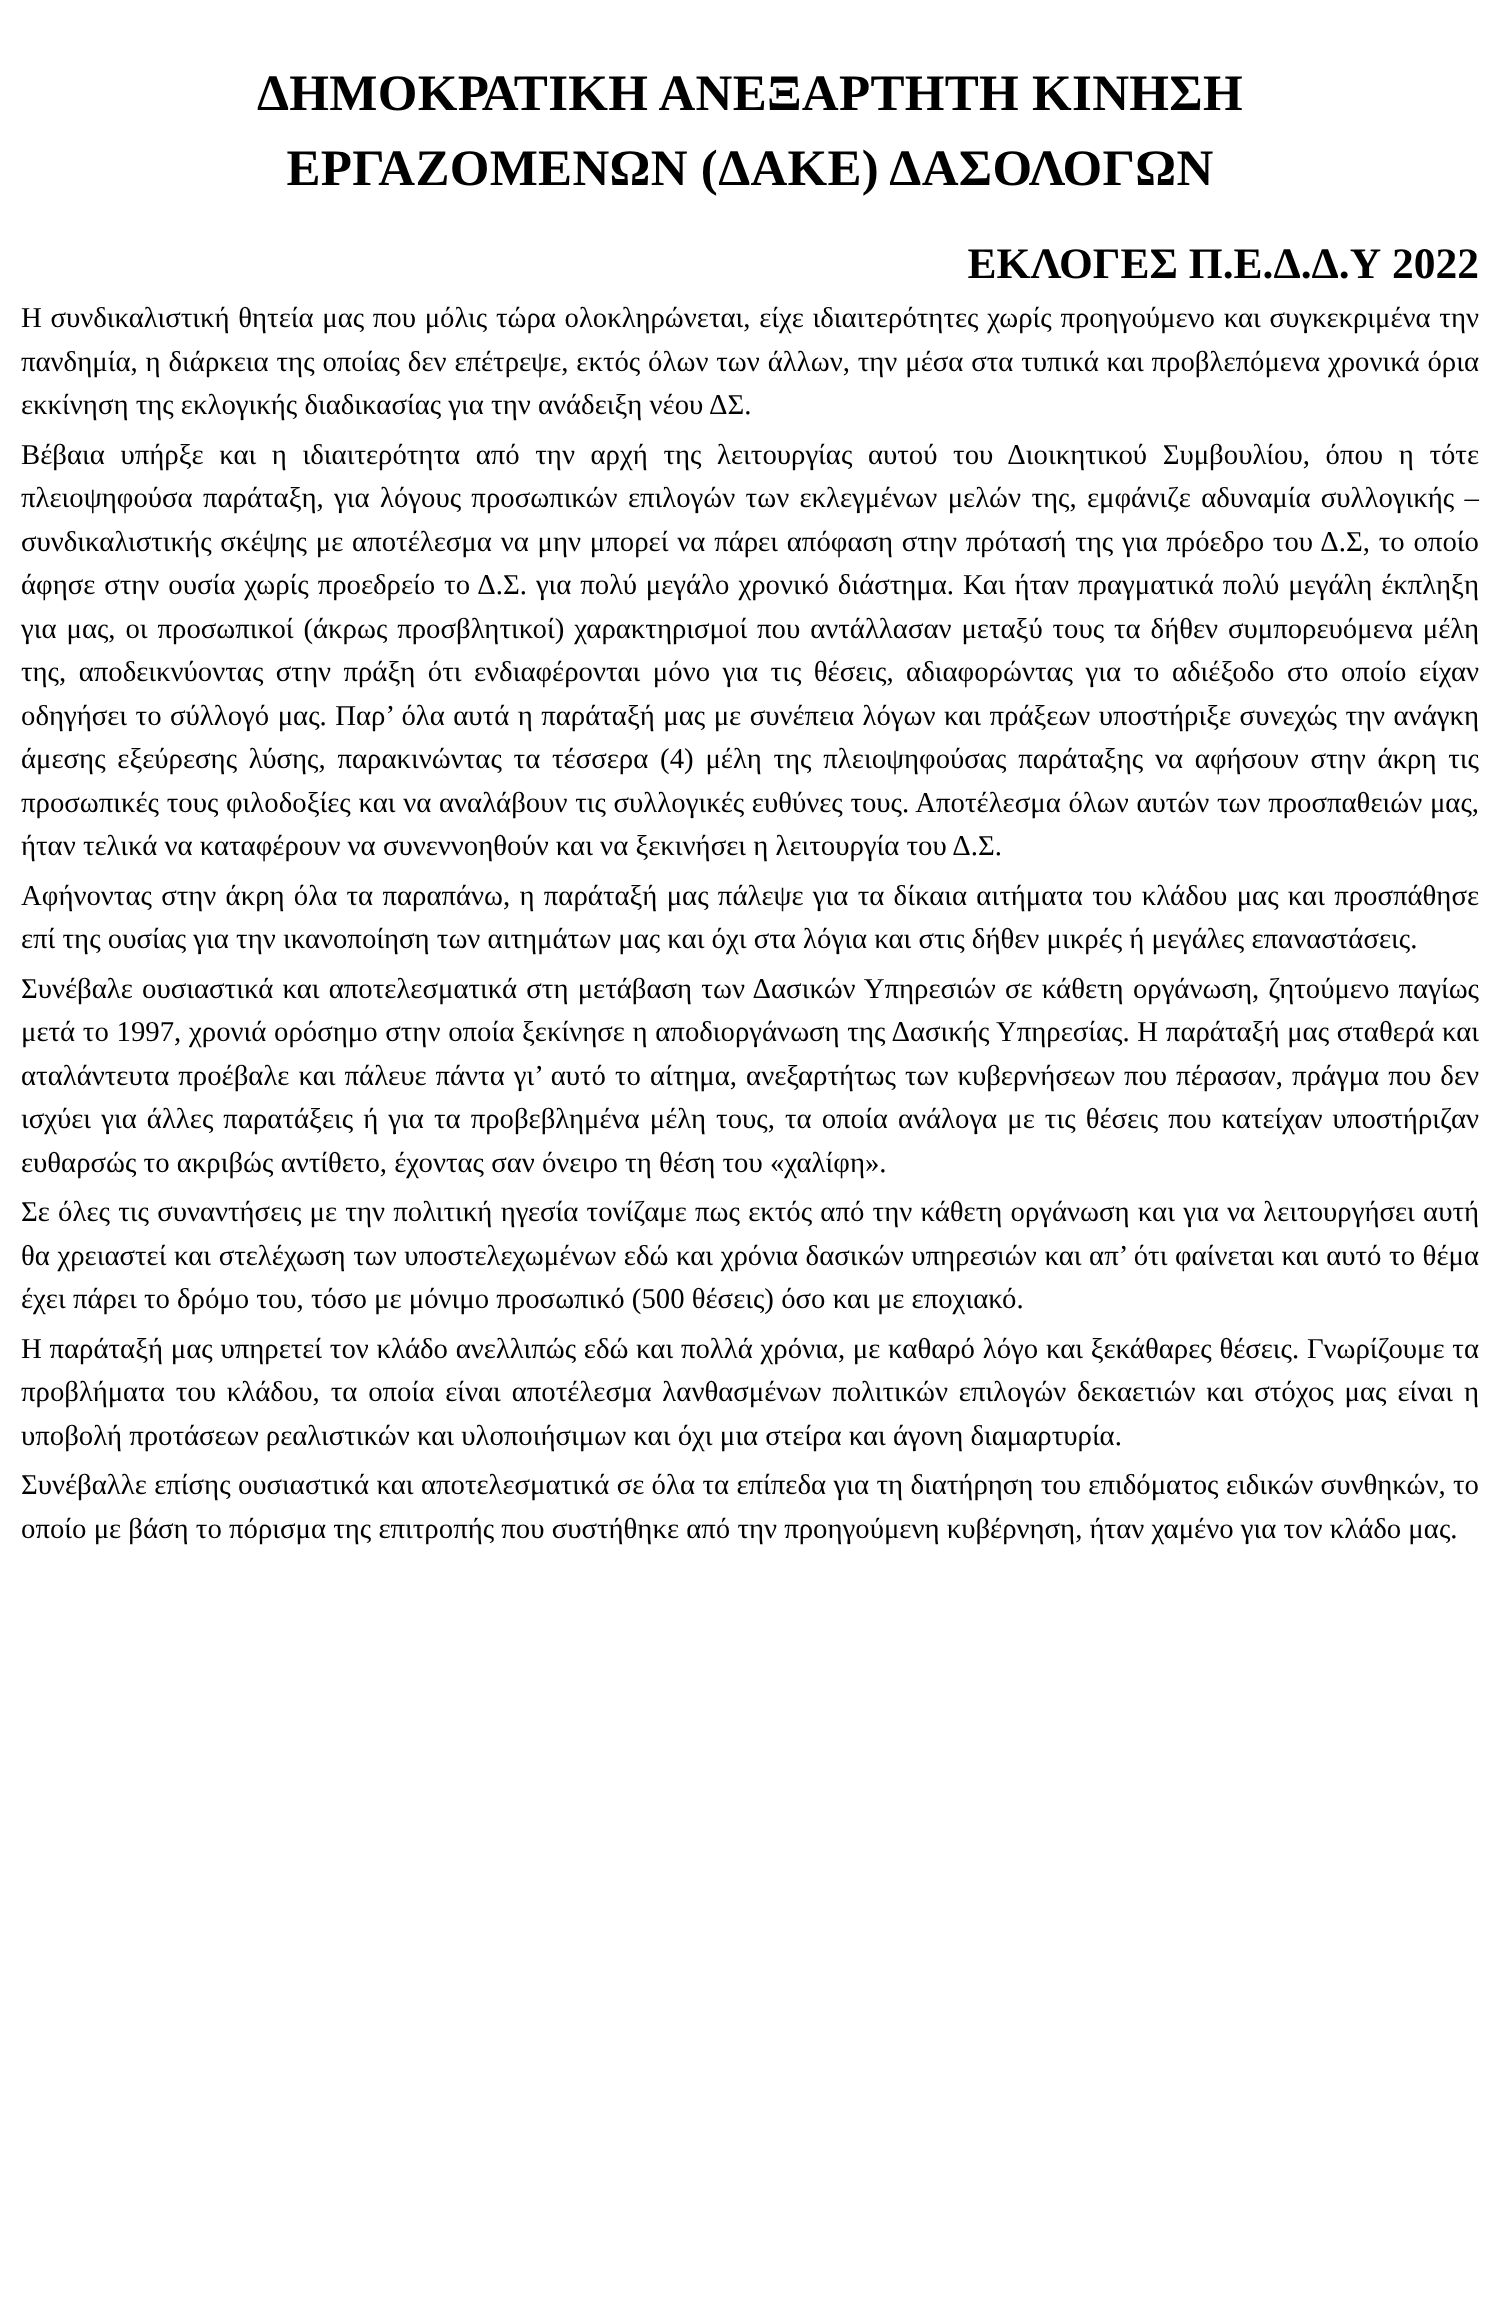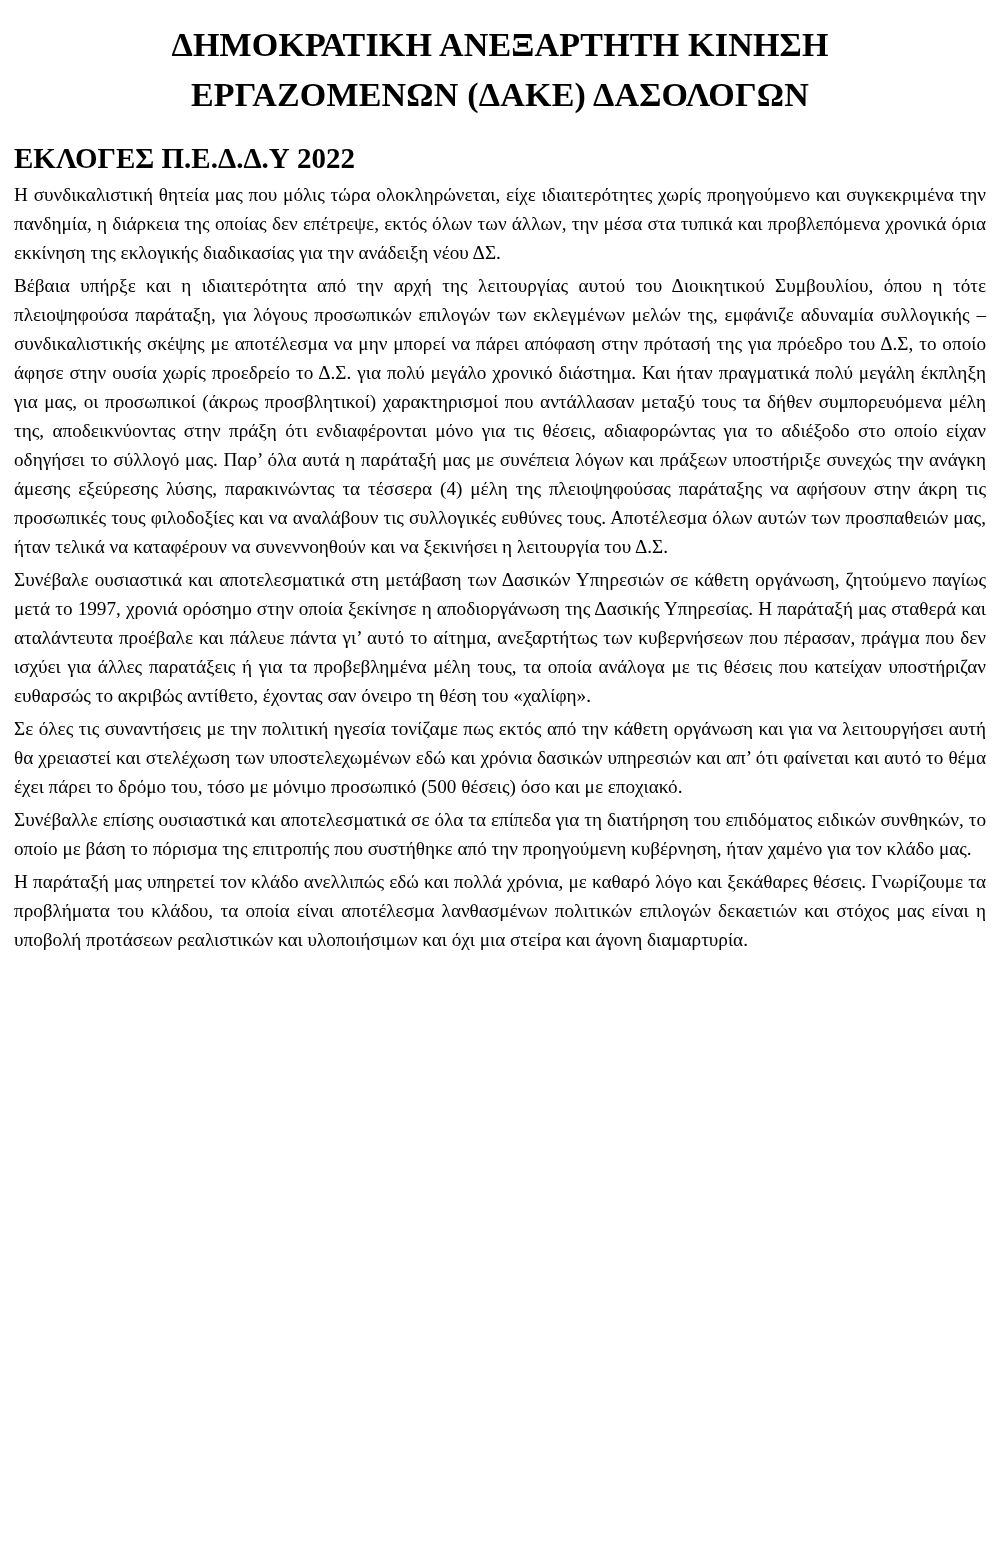--- a/index.html
+++ b/index.html
@@ -18,23 +18,23 @@
     padding: 0 14px 0 14px;
   }
   .title {
     text-align: center;
     font-weight: bold;
     font-size: 34px;
     line-height: 50px;
     margin: 0;
     letter-spacing: 0.2px;
   }
-  .title1 { padding-top: 20px; }
+  .title1 { padding-top: 38px; }
   .subtitle {
-    text-align: left;
+    text-align: right;
     font-weight: bold;
     font-size: 29px;
     line-height: 36px;
     margin: 20px 0 0 0;
   }
   .para {
     font-size: 19.2px;
     line-height: 29px;
     text-align: justify;
     margin: 0;
@@ -47,17 +47,18 @@
 <body>
 
 <div class="page">
   <h1 class="title title1">ΔΗΜΟΚΡΑΤΙΚΗ ΑΝΕΞΑΡΤΗΤΗ ΚΙΝΗΣΗ</h1>
   <h1 class="title">ΕΡΓΑΖΟΜΕΝΩΝ (ΔΑΚΕ) ΔΑΣΟΛΟΓΩΝ</h1>
   <h2 class="subtitle">ΕΚΛΟΓΕΣ Π.Ε.Δ.Δ.Υ 2022</h2>
 
 
   <p class="para pgap">Η συνδικαλιστική θητεία μας που μόλις τώρα ολοκληρώνεται, είχε ιδιαιτερότητες χωρίς προηγούμενο και συγκεκριμένα την πανδημία, η διάρκεια της οποίας δεν επέτρεψε, εκτός όλων των άλλων, την μέσα στα τυπικά και προβλεπόμενα χρονικά όρια εκκίνηση της εκλογικής διαδικασίας για την ανάδειξη νέου ΔΣ.</p>
   <p class="para pgap">Βέβαια υπήρξε και η ιδιαιτερότητα από την αρχή της λειτουργίας αυτού του Διοικητικού Συμβουλίου, όπου η τότε πλειοψηφούσα παράταξη, για λόγους προσωπικών επιλογών των εκλεγμένων μελών της, εμφάνιζε αδυναμία συλλογικής – συνδικαλιστικής σκέψης με αποτέλεσμα να μην μπορεί να πάρει απόφαση στην πρότασή της για πρόεδρο του Δ.Σ, το οποίο άφησε στην ουσία χωρίς προεδρείο το Δ.Σ. για πολύ μεγάλο χρονικό διάστημα. Και ήταν πραγματικά πολύ μεγάλη έκπληξη για μας, οι προσωπικοί (άκρως προσβλητικοί) χαρακτηρισμοί που αντάλλασαν μεταξύ τους τα δήθεν συμπορευόμενα μέλη της, αποδεικνύοντας στην πράξη ότι ενδιαφέρονται μόνο για τις θέσεις, αδιαφορώντας για το αδιέξοδο στο οποίο είχαν οδηγήσει το σύλλογό μας.  Παρ’ όλα αυτά η παράταξή μας με συνέπεια λόγων και πράξεων υποστήριξε συνεχώς την ανάγκη άμεσης εξεύρεσης λύσης, παρακινώντας τα τέσσερα (4) μέλη της πλειοψηφούσας παράταξης να αφήσουν στην άκρη τις προσωπικές τους φιλοδοξίες και να αναλάβουν τις συλλογικές ευθύνες τους. Αποτέλεσμα όλων αυτών των προσπαθειών μας, ήταν τελικά να καταφέρουν να συνεννοηθούν και να ξεκινήσει η λειτουργία του Δ.Σ.</p>
+  <p class="para pgap">Αφήνοντας στην άκρη όλα τα παραπάνω, η παράταξή μας πάλεψε για τα δίκαια αιτήματα του κλάδου μας και προσπάθησε επί της ουσίας για την ικανοποίηση των αιτημάτων μας και όχι στα λόγια και στις δήθεν μικρές ή μεγάλες επαναστάσεις.</p>
   <p class="para pgap">Συνέβαλε ουσιαστικά και αποτελεσματικά στη μετάβαση των Δασικών Υπηρεσιών σε κάθετη οργάνωση, ζητούμενο παγίως μετά το 1997, χρονιά ορόσημο στην οποία ξεκίνησε η αποδιοργάνωση της Δασικής Υπηρεσίας. Η παράταξή μας σταθερά και αταλάντευτα προέβαλε και πάλευε πάντα γι’ αυτό το αίτημα, ανεξαρτήτως των κυβερνήσεων που πέρασαν, πράγμα που δεν ισχύει για άλλες παρατάξεις ή για τα προβεβλημένα μέλη τους, τα οποία ανάλογα με τις θέσεις που κατείχαν υποστήριζαν ευθαρσώς το ακριβώς αντίθετο, έχοντας σαν όνειρο τη θέση του «χαλίφη».</p>
   <p class="para pgap">Σε όλες τις συναντήσεις με την πολιτική ηγεσία τονίζαμε πως εκτός από την κάθετη οργάνωση και για να λειτουργήσει αυτή θα χρειαστεί και στελέχωση των υποστελεχωμένων εδώ και χρόνια δασικών υπηρεσιών και απ’ ότι φαίνεται και αυτό το θέμα έχει πάρει το δρόμο του, τόσο με μόνιμο προσωπικό (500 θέσεις) όσο και με εποχιακό.</p>
+  <p class="para pgap">Η παράταξή μας υπηρετεί τον κλάδο ανελλιπώς εδώ και πολλά χρόνια, με καθαρό λόγο και ξεκάθαρες θέσεις. Γνωρίζουμε τα προβλήματα του κλάδου, τα οποία είναι αποτέλεσμα λανθασμένων πολιτικών επιλογών δεκαετιών και στόχος μας είναι η υποβολή προτάσεων ρεαλιστικών και υλοποιήσιμων και όχι μια στείρα και άγονη διαμαρτυρία.</p>
   <p class="para pgap">Συνέβαλλε επίσης ουσιαστικά και αποτελεσματικά σε όλα τα επίπεδα για τη διατήρηση του επιδόματος ειδικών συνθηκών, το οποίο με βάση το πόρισμα της επιτροπής που συστήθηκε από την προηγούμενη κυβέρνηση, ήταν χαμένο για τον κλάδο μας.</p>
-  <p class="para pgap">Η παράταξή μας υπηρετεί τον κλάδο ανελλιπώς εδώ και πολλά χρόνια, με καθαρό λόγο και ξεκάθαρες θέσεις. Γνωρίζουμε τα προβλήματα του κλάδου, τα οποία είναι αποτέλεσμα λανθασμένων πολιτικών επιλογών δεκαετιών και στόχος μας είναι η υποβολή προτάσεων ρεαλιστικών και υλοποιήσιμων και όχι μια στείρα και άγονη διαμαρτυρία.</p>
 </div>
 
 </body></html>

